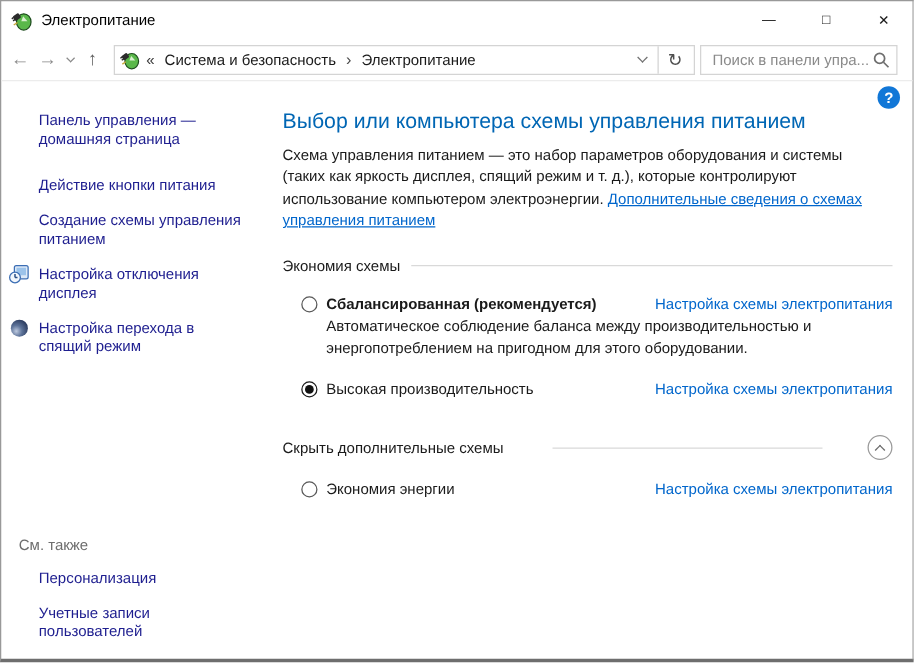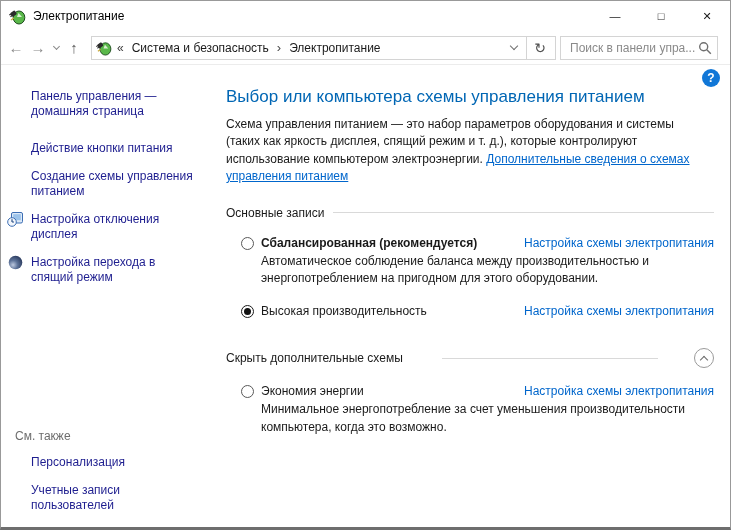--- a/index.html
+++ b/index.html
@@ -186,21 +186,21 @@
     </div>
 
     <div class="main">
       <div class="help-btn">?</div>
 
       <h1 class="page-title">Выбор или компьютера схемы управления питанием</h1>
 
       <p class="intro"><span>Схема управления питанием — это набор параметров оборудования и системы (таких как яркость дисплея, спящий режим и т. д.), которые контролируют использование компьютером электроэнергии. </span><a class="link underline">Дополнительные сведения о схемах управления питанием</a></p>
 
       <div class="section-head">
-        <span class="label">Основные записи</span>
+        <span class="label">Экономия схемы</span>
         <span class="rule"></span>
       </div>
 
       <div class="plan-block">
         <div class="plan-row">
           <span class="radio"></span>
           <span class="plan-label bold">Сбалансированная (рекомендуется)</span>
           <a class="link plan-link">Настройка схемы электропитания</a>
         </div>
         <div class="plan-desc">Автоматическое соблюдение баланса между производительностью и энергопотреблением на пригодном для этого оборудовании.</div>
@@ -221,18 +221,17 @@
           <span class="chev up"></span>
         </span>
       </div>
 
       <div class="plan-block last">
         <div class="plan-row">
           <span class="radio"></span>
           <span class="plan-label">Экономия энергии</span>
           <a class="link plan-link">Настройка схемы электропитания</a>
         </div>
-        <div class="plan-desc">Минимальное энергопотребление за счет уменьшения производительности компьютера, когда это возможно.</div>
       </div>
 
     </div>
   </div>
 </div>
 
 </body></html>

